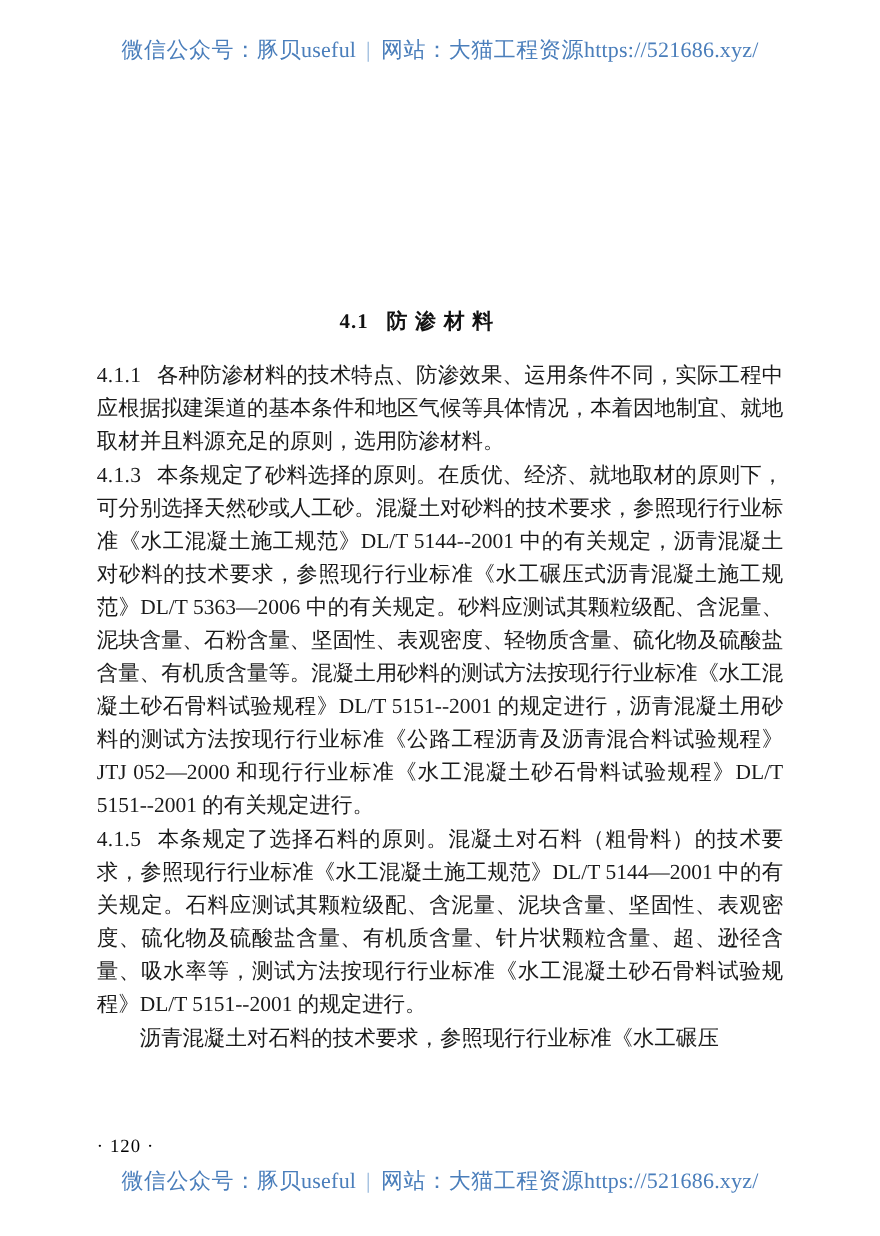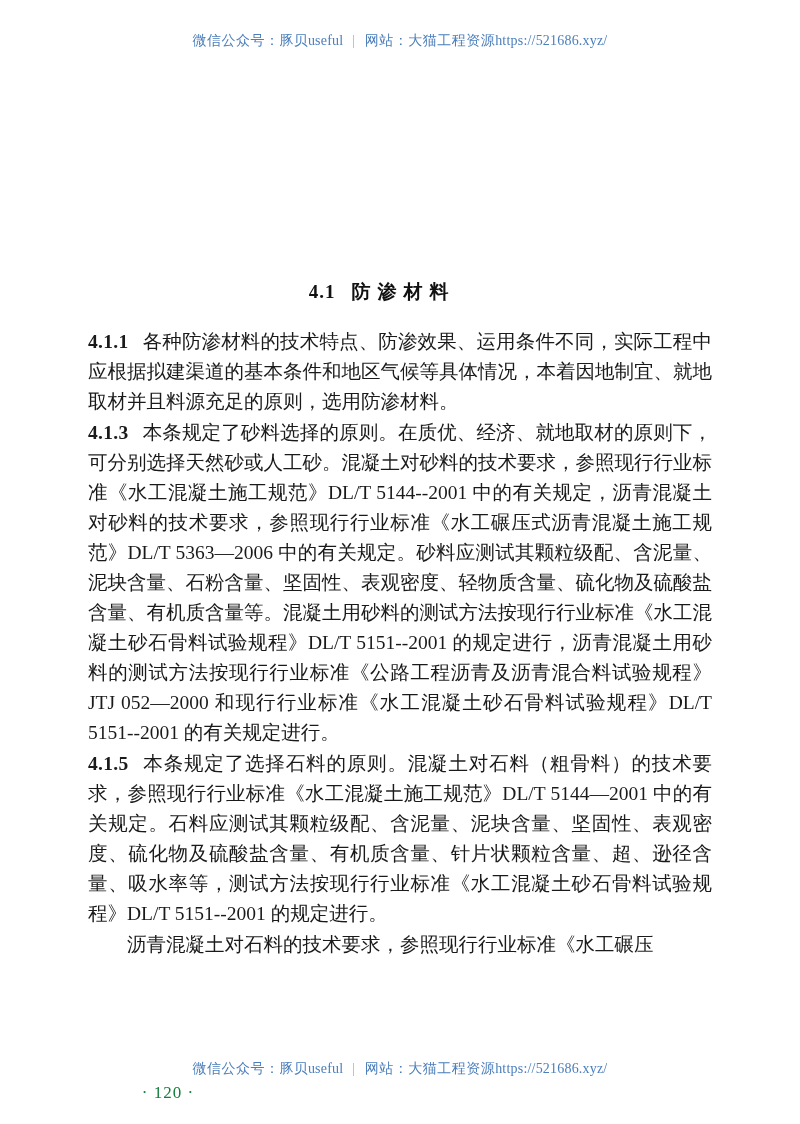--- a/index.html
+++ b/index.html
@@ -17,21 +17,21 @@
     color: #1a1a1a;
   }
 
   
   .watermark {
     position: absolute;
     left: 0;
     width: 800px;
     text-align: center;
     font-family: "Liberation Serif", "DejaVu Serif", serif;
-    font-size: 14px;
+    font-size: 20px;
     letter-spacing: 0.5px;
     color: #4a7ebb;
     white-space: nowrap;
     z-index: 5;
   }
   .watermark-top { top: 32px; }
   .watermark-bottom { top: 1060px; }
   .wm-sep {
     display: inline-block;
     padding: 0 9px;
@@ -94,39 +94,38 @@
     margin: 0 0 0 0;
     text-align: justify;
     text-justify: inter-ideograph;
   }
   .para + .para { margin-top: 1px; }
   .para-indent {
     text-indent: 2em;
     font-family: Liberation Serif, serif;
   }
   .clause-num {
-    font-weight: bold;
+    font-weight: normal;
     letter-spacing: 0.5px;
     margin-right: 14px;
   }
   .latin {
     font-family: "Liberation Serif", "DejaVu Serif", serif;
     letter-spacing: 0.3px;
   }
 
   
   .page-number {
     position: absolute;
-    top: 1083px;
+    top: 1032px;
     left: 88px;
     width: 160px;
-    text-align: center;
     font-size: 17px;
     letter-spacing: 1px;
-    color: #15803d;
+    color: #000000;
     z-index: 6;
   }
 </style>
 </head>
 <body>
 
 <div class="page">
 
   <div class="watermark watermark-top">
     <span>微信公众号：</span><span class="wm-url">豚贝useful</span><span class="wm-sep">|</span><span>网站：</span><span>大猫工程资源</span><span class="wm-url">https://521686.xyz/</span>

